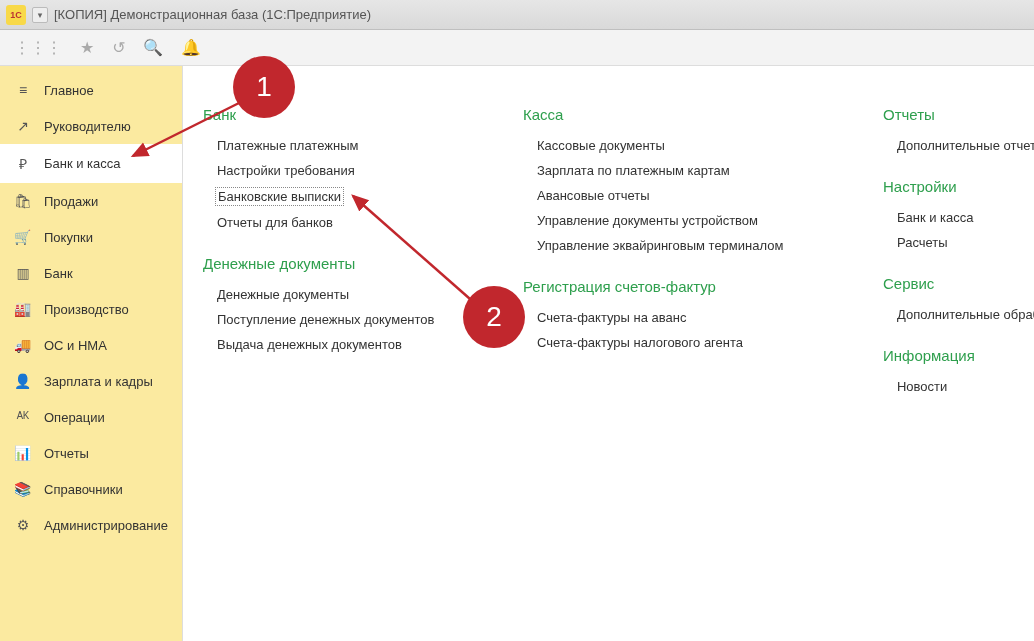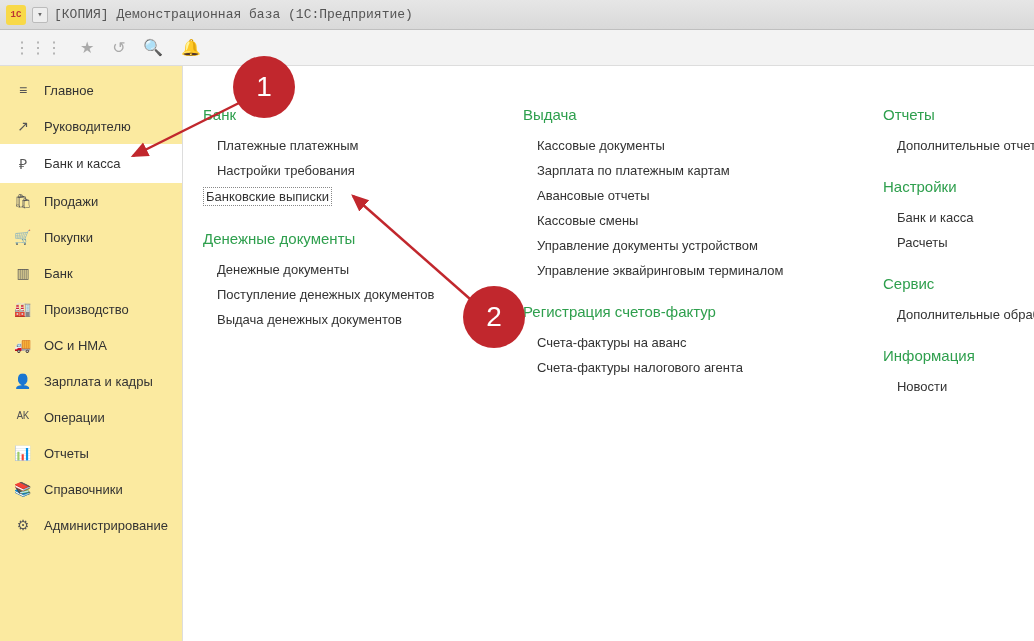--- a/index.html
+++ b/index.html
@@ -14,21 +14,20 @@
   }
   .titlebar {
     height: 30px;
     background: linear-gradient(#e6e6e6, #d9d9d9);
     border-bottom: 1px solid #bfbfbf;
     display: flex;
     align-items: center;
     padding: 0 6px;
     gap: 6px;
     color: #555;
-    font-family: Liberation Mono, monospace;
   }
   .logo-1c {
     width: 20px; height: 20px;
     background: #f8d949;
     border-radius: 3px;
     display: flex; align-items:center; justify-content:center;
     font-size: 9px; font-weight: bold; color: #b33;
   }
   .dropdown-btn {
     width: 16px; height: 16px;
@@ -97,20 +96,21 @@
   .link-item {
     color: #333;
     padding: 5px 0 5px 14px;
     cursor: pointer;
     font-size: 13px;
   }
   .link-item.dotted {
     display: inline-block;
     border: 1px dotted #888;
     padding: 1px 2px;
+    margin-left: 12px;
     margin-top: 4px;
     margin-bottom: 4px;
   }
   
   .anno-circle {
     position: absolute;
     width: 62px; height: 62px;
     border-radius: 50%;
     background: #c1272d;
     color: #fff;
@@ -199,31 +199,31 @@
       </div>
     </div>
 
   <div class="content">
 
     <div class="col col1" id="col1">
         <div class="section-title">Банк</div>
         <div class="link-item">Платежные платежным</div>
         <div class="link-item">Настройки требования</div>
         <div><div class="link-item dotted">Банковские выписки</div></div>
+        <div class="link-item">Отчеты для банков</div>
         <div class="section-title spaced">Денежные документы</div>
         <div class="link-item">Денежные документы</div>
         <div class="link-item">Поступление денежных документов</div>
         <div class="link-item">Выдача денежных документов</div>
       </div>
     <div class="col col2" id="col2">
-        <div class="section-title">Выдача</div>
+        <div class="section-title">Касса</div>
         <div class="link-item">Кассовые документы</div>
         <div class="link-item">Зарплата по платежным картам</div>
         <div class="link-item">Авансовые отчеты</div>
-        <div class="link-item">Кассовые смены</div>
         <div class="link-item">Управление документы устройством</div>
         <div class="link-item">Управление эквайринговым терминалом</div>
         <div class="section-title spaced">Регистрация счетов-фактур</div>
         <div class="link-item">Счета-фактуры на аванс</div>
         <div class="link-item">Счета-фактуры налогового агента</div>
       </div>
     <div class="col col3" id="col3">
         <div class="section-title">Отчеты</div>
         <div class="link-item">Дополнительные отчеты</div>
         <div class="section-title spaced">Настройки</div>

